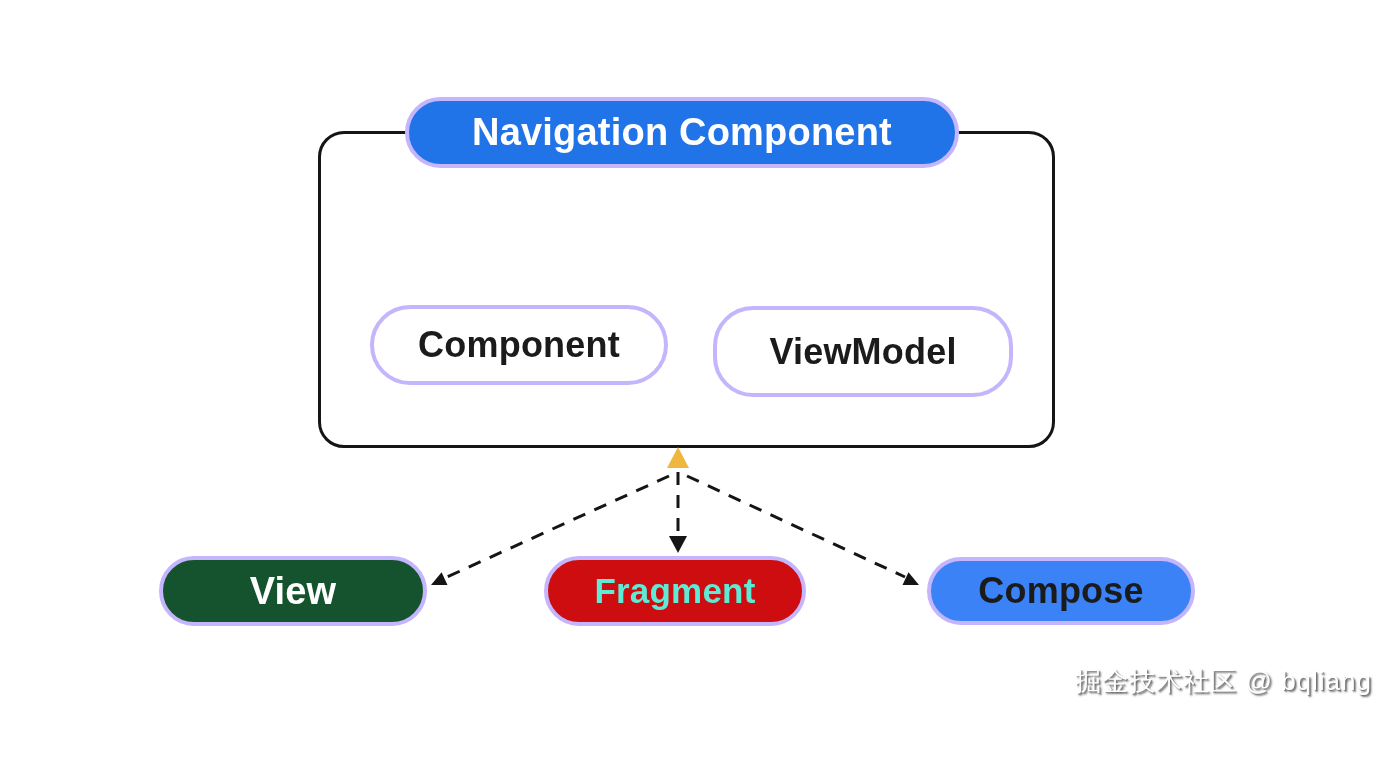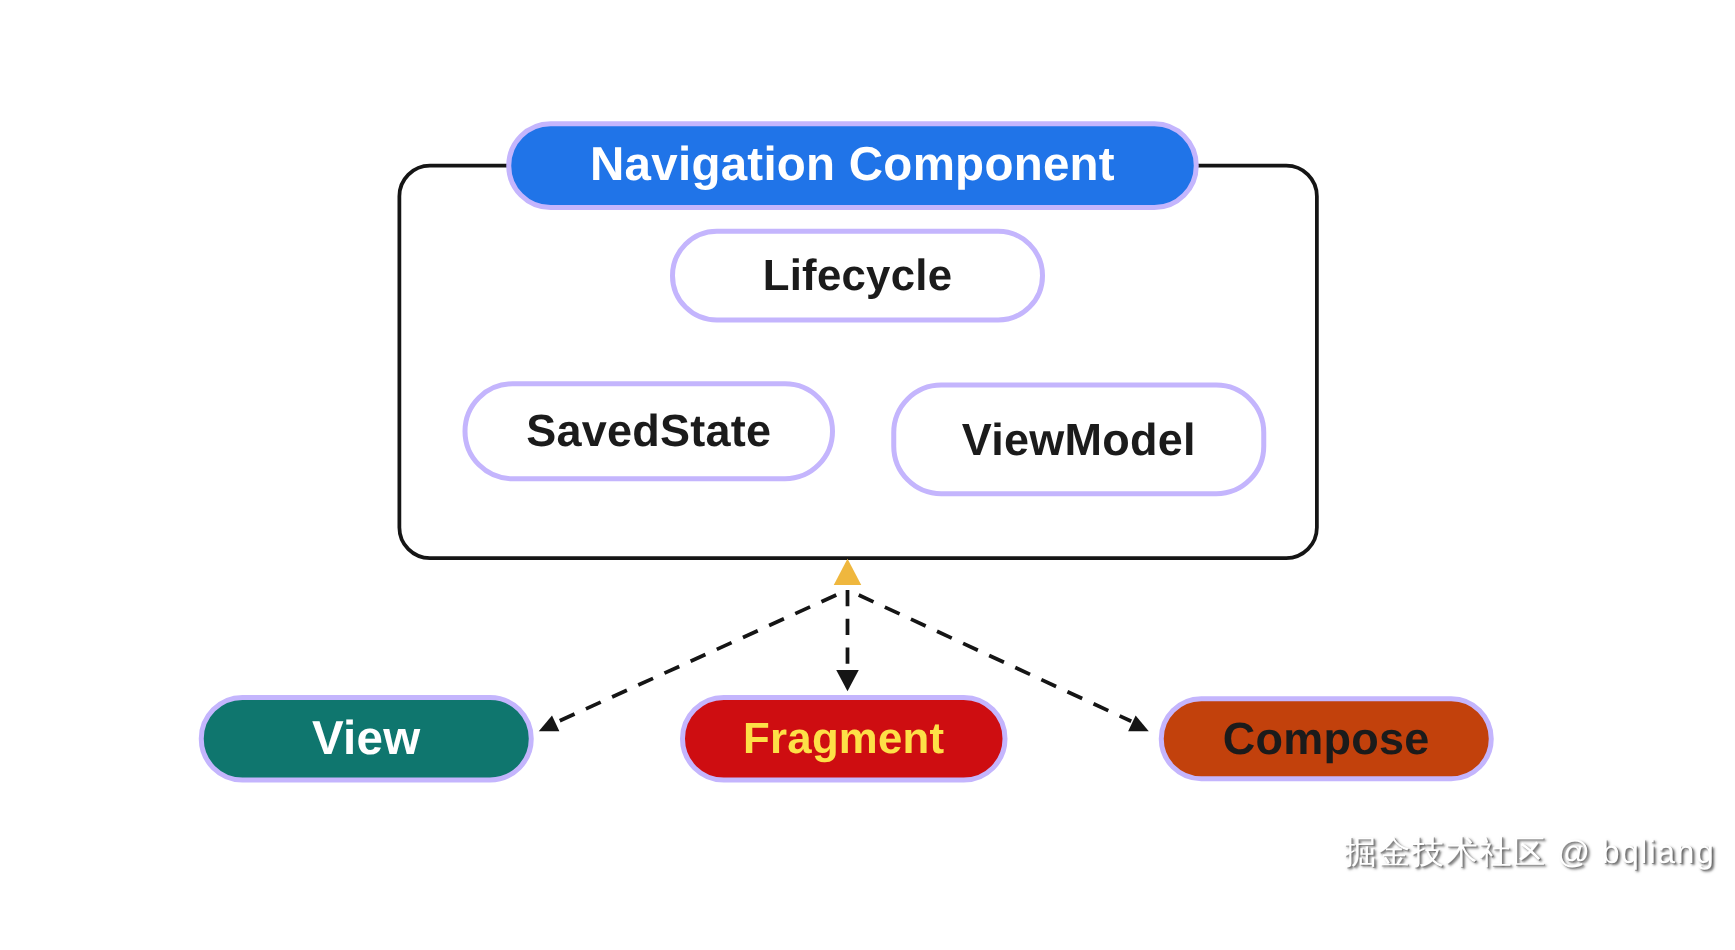--- a/index.html
+++ b/index.html
@@ -68,21 +68,21 @@
     left: 159px; top: 556px;
     width: 268px; height: 70px;
     border-radius: 35px;
     color: #ffffff;
     font-size: 38px;
   }
   .pill-fragment {
     left: 544px; top: 556px;
     width: 262px; height: 70px;
     border-radius: 35px;
-    color: #fde047;
+    color: #5eead4;
     font-size: 35px;
   }
   .pill-compose {
     left: 927px; top: 557px;
     width: 268px; height: 68px;
     border-radius: 34px;
     font-size: 36px;
   }
   .connector-svg {
     position: absolute;
@@ -111,52 +111,49 @@
 <body>
 
 <div class="stage">
 
   <div class="arch-box"></div>
 
   <div class="pill pill-title" style="background: rgb(32, 116, 232);">
     <span>Navigation Component</span>
   </div>
 
-  <div class="pill pill-lifecycle">
-    <span>Lifecycle</span>
-  </div>
 
   <div class="pill pill-savedstate">
-    <span>SavedState</span>
+    <span>Component</span>
   </div>
 
   <div class="pill pill-viewmodel">
     <span>ViewModel</span>
   </div>
 
   <svg class="connector-svg" viewBox="0 0 1388 760" xmlns="http://www.w3.org/2000/svg">
 
     <polygon points="678,447 667,468 689,468" fill="#EFB73E"></polygon>
 
     <line x1="669" y1="476" x2="447" y2="577" stroke="#151515"></line>
     <line x1="678" y1="472" x2="678" y2="534" stroke="#151515"></line>
     <line x1="687" y1="476" x2="905" y2="577" stroke="#151515"></line>
 
     <polygon points="431,585 441.6,572.3 447.5,585" fill="#151515"></polygon>
     <polygon points="678,553 669,536 687,536" fill="#151515"></polygon>
     <polygon points="919,585 902.5,584.9 908.5,572.3" fill="#151515"></polygon>
   </svg>
 
-  <div class="pill pill-view" style="background: #0f766e;">
+  <div class="pill pill-view" style="background: #14532d;">
     <span>View</span>
   </div>
 
   <div class="pill pill-fragment" style="background: rgb(206, 13, 17);">
     <span>Fragment</span>
   </div>
 
-  <div class="pill pill-compose" style="background: #c2410c;">
+  <div class="pill pill-compose" style="background: #3b82f6;">
     <span>Compose</span>
   </div>
 
   <div class="watermark">掘金技术社区 @ bqliang</div>
 
 </div>
 
 </body></html>

